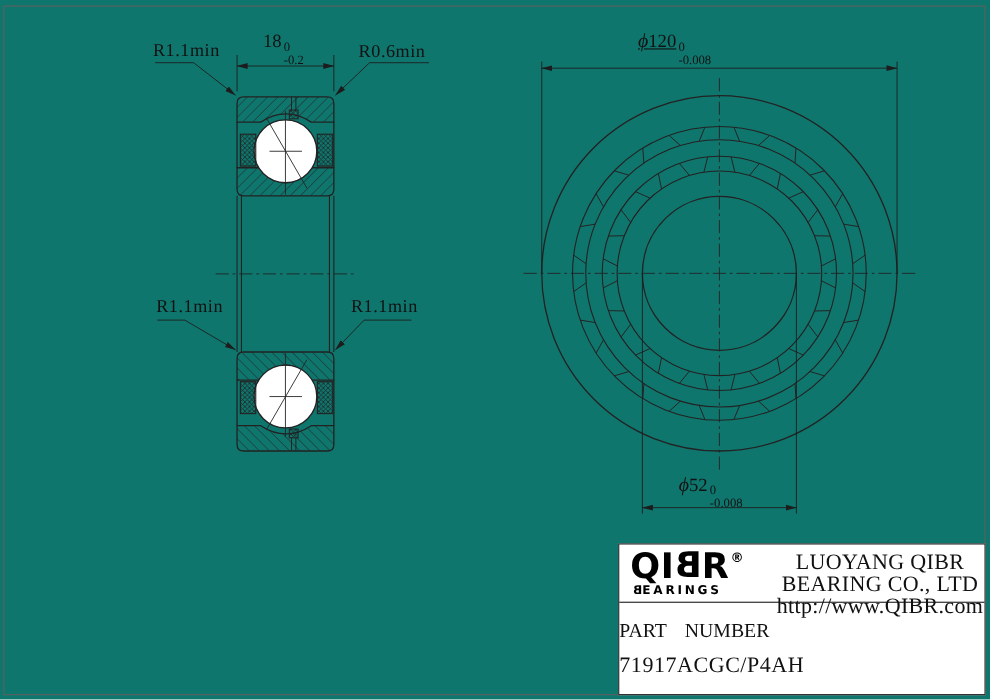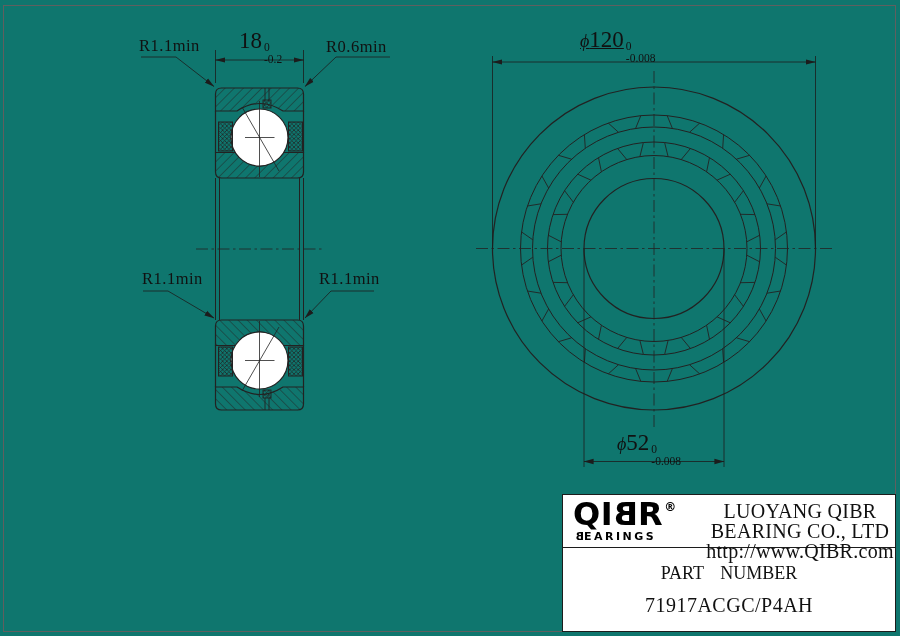--- a/index.html
+++ b/index.html
@@ -5,42 +5,42 @@
   html,body{margin:0;padding:0;background:#fff;}
   #canvas{position:relative;width:900px;height:636px;background:#0f766e;overflow:hidden;
           font-family:"Liberation Serif",serif;color:#111;}
   #page-border{position:absolute;left:3px;top:5px;width:891px;height:625px;
                border:1.5px solid #5f5f5f;pointer-events:none;}
   #art{position:absolute;left:0;top:0;}
 
   
   .lbl{position:absolute;font-size:16.5px;letter-spacing:0.5px;white-space:nowrap;line-height:1;}
   .dim{position:absolute;white-space:nowrap;line-height:1;}
-  .dim .main{font-size:23px;margin-top:12px;}
+  .dim .main{font-size:17px;margin-top:12px;}
   .dim .prefix{font-style:italic;font-size:18px;}
   .tol{display:inline-flex;flex-direction:column;font-size:11.5px;line-height:1.05;
        margin-left:2px;vertical-align:-3px;letter-spacing:0;}
 
   
   .tb{position:absolute;left:562px;top:494px;width:332px;height:136px;
       border:1.6px solid #1c1c1c;background:#fff;}
   .tb-row1{display:flex;height:52px;border-bottom:1.4px solid #1c1c1c;}
   .logo-wrap{width:132px;padding:3px 0 0 10px;}
   .logo-main{font-family:"DejaVu Sans",sans-serif;font-weight:bold;font-size:32px;
              line-height:1;letter-spacing:0.5px;color:#000;}
   .logo-main sup{font-size:12px;vertical-align:14px;margin-left:1px;}
   .logo-sub{font-family:"DejaVu Sans",sans-serif;font-weight:bold;font-size:11px;
             letter-spacing:2.5px;color:#000;margin-top:0px;}
   .mirror{display:inline-block;transform:scaleX(-1);}
   .company-wrap{flex:1;text-align:center;padding-top:6px;}
   .company-line{font-size:20px;line-height:20px;letter-spacing:0.3px;}
   .tb-row2{display:flex;height:82px;}
   .cell-product{width:176px;border-right:1.4px solid #1c1c1c;text-align:center;padding-top:12px;}
   .cell-product div{font-size:18.5px;line-height:31px;letter-spacing:1px;}
-  .cell-part{flex:1;text-align:center;padding-top:10px;}
+  .cell-part{flex:1;padding-top:10px;}
   .part-label{font-size:18px;word-spacing:12px;line-height:30px;}
   .part-value{font-size:20px;line-height:34px;letter-spacing:0.5px;}
 </style>
 </head>
 <body>
 
 <div id="canvas">
 
   <div id="page-border"></div>
 

